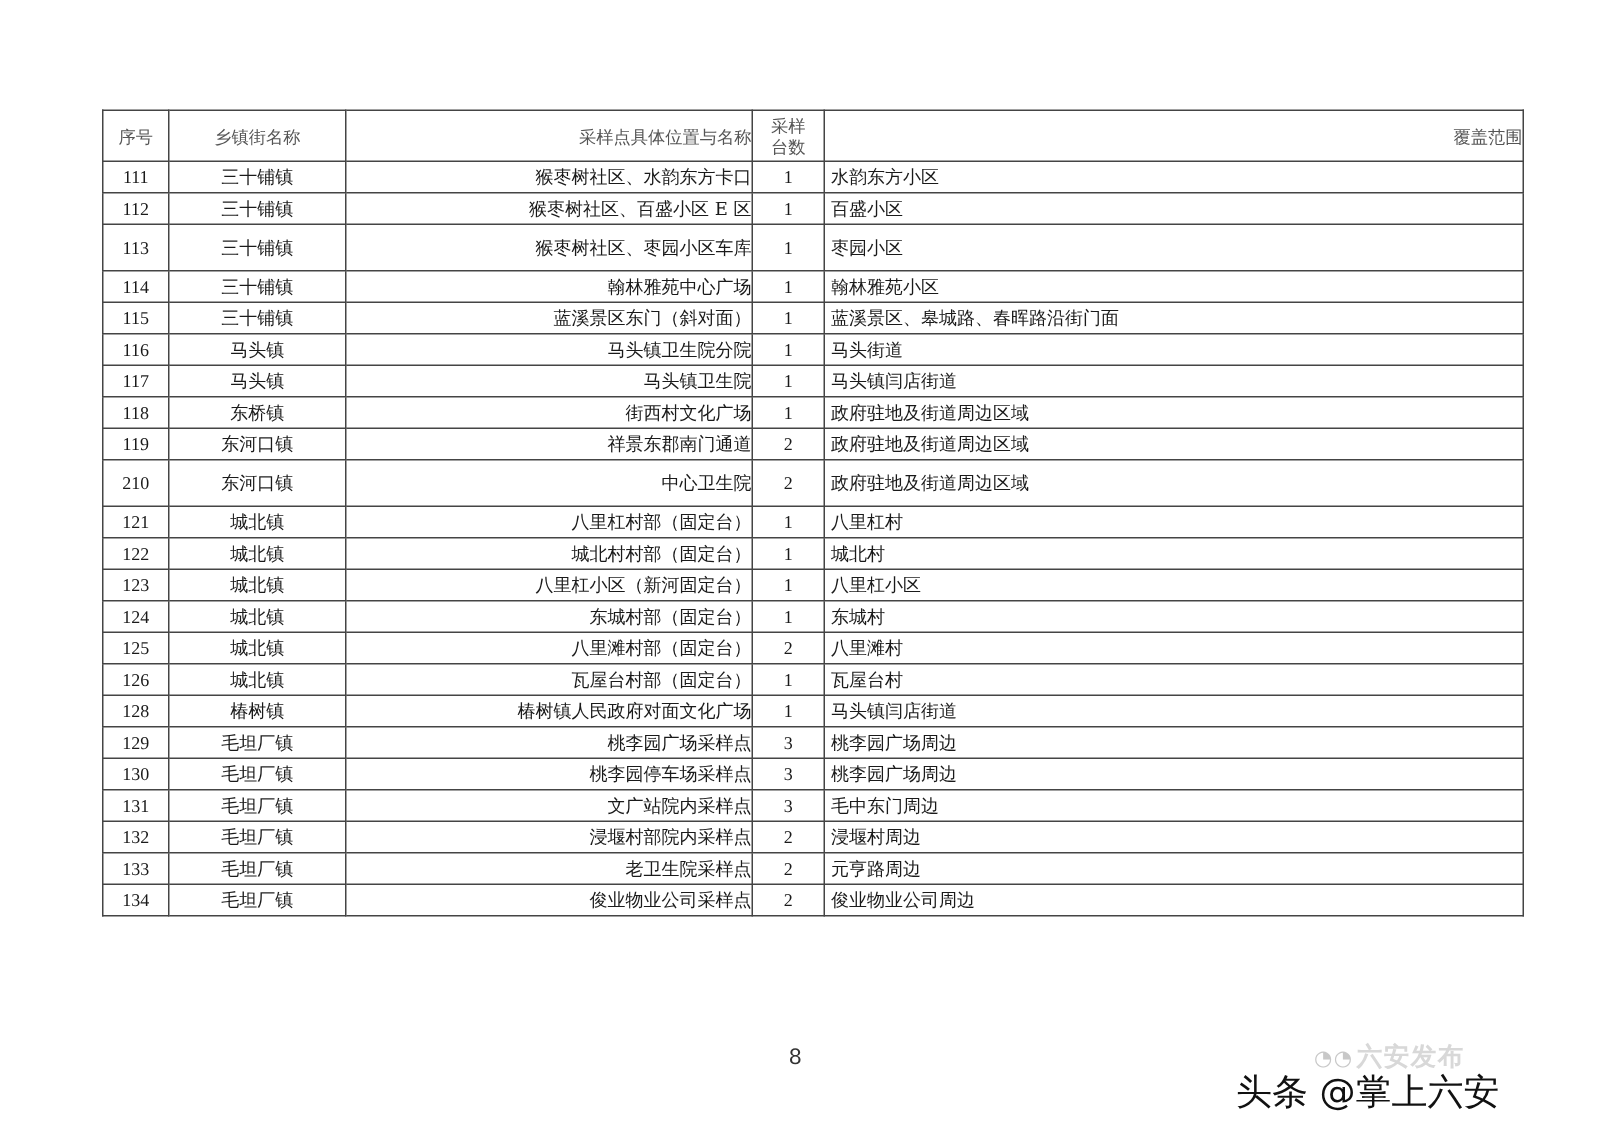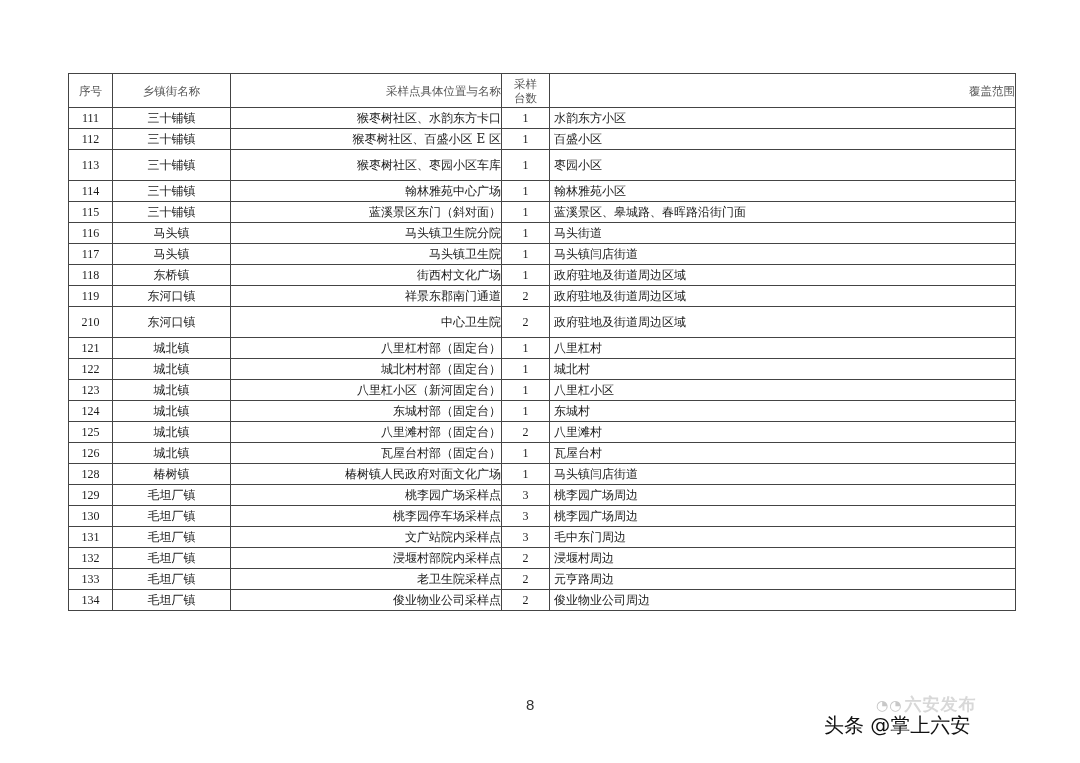--- a/index.html
+++ b/index.html
@@ -24,21 +24,21 @@
   .num { font-family:"Liberation Serif", "DejaVu Serif", serif; font-weight:normal; font-size:13px;text-align:center; }
   .page-num {
     position:absolute; left:526px; top:696px; font-size:15px; color:#333;
     font-family:"Liberation Sans", sans-serif;
   }
   .watermark-faint {
     position:absolute; left:876px; top:693px; font-size:17px; color:#d8d8d8;
     font-family:"DejaVu Sans", sans-serif; letter-spacing:1px;font-weight:bold;
   }
   .watermark {
-    position:absolute; left:824px; top:712px; font-size:20px; color:#111;
+    position:absolute; left:824px; top:712px; font-size:24px; color:#111;
     font-family:"DejaVu Sans", sans-serif;
     text-shadow: 1px 1px 0 #fff, -1px -1px 0 #fff, 1px -1px 0 #fff, -1px 1px 0 #fff;
   }
   .wm-icon { display:inline-block; margin-right:2px; color:#c8c8c8; font-size:14px; }
 </style>
 </head>
 <body>
 
 <table class="table">
   <thead>

